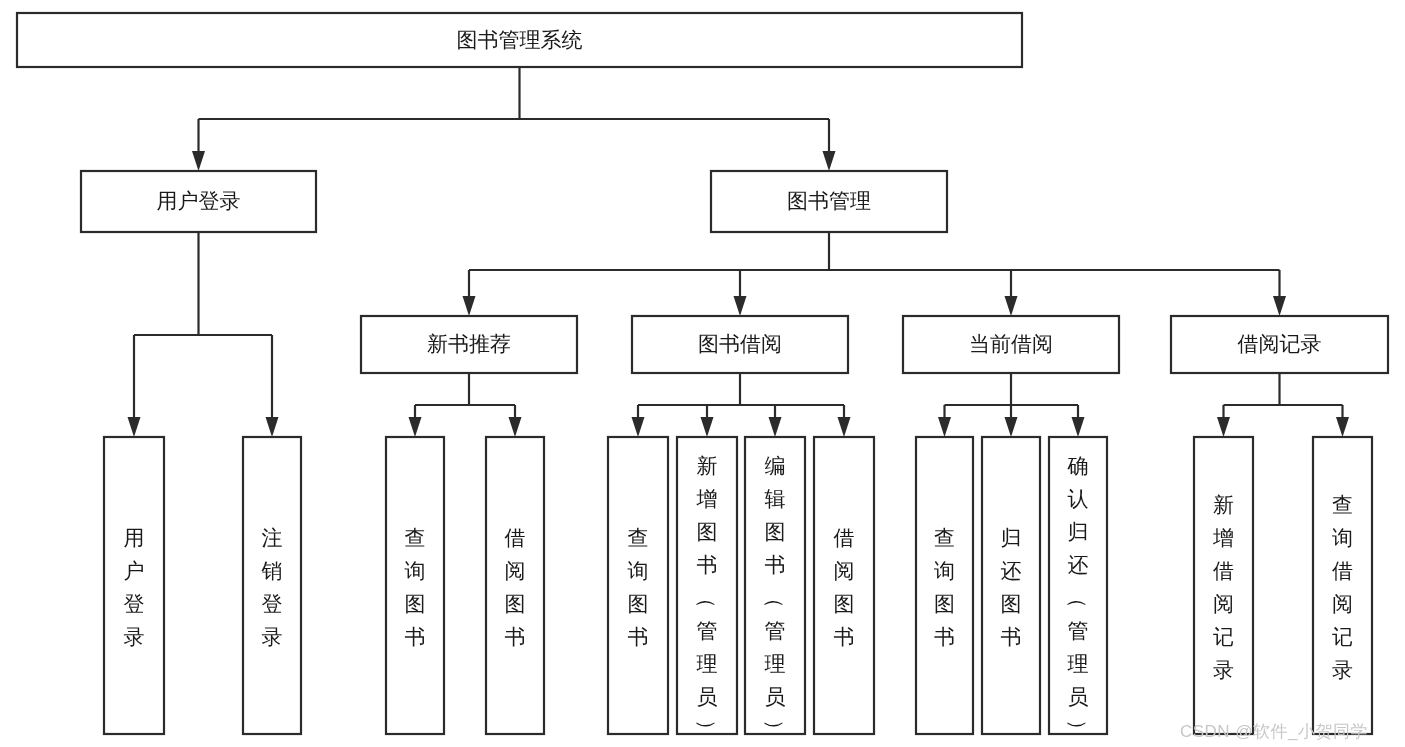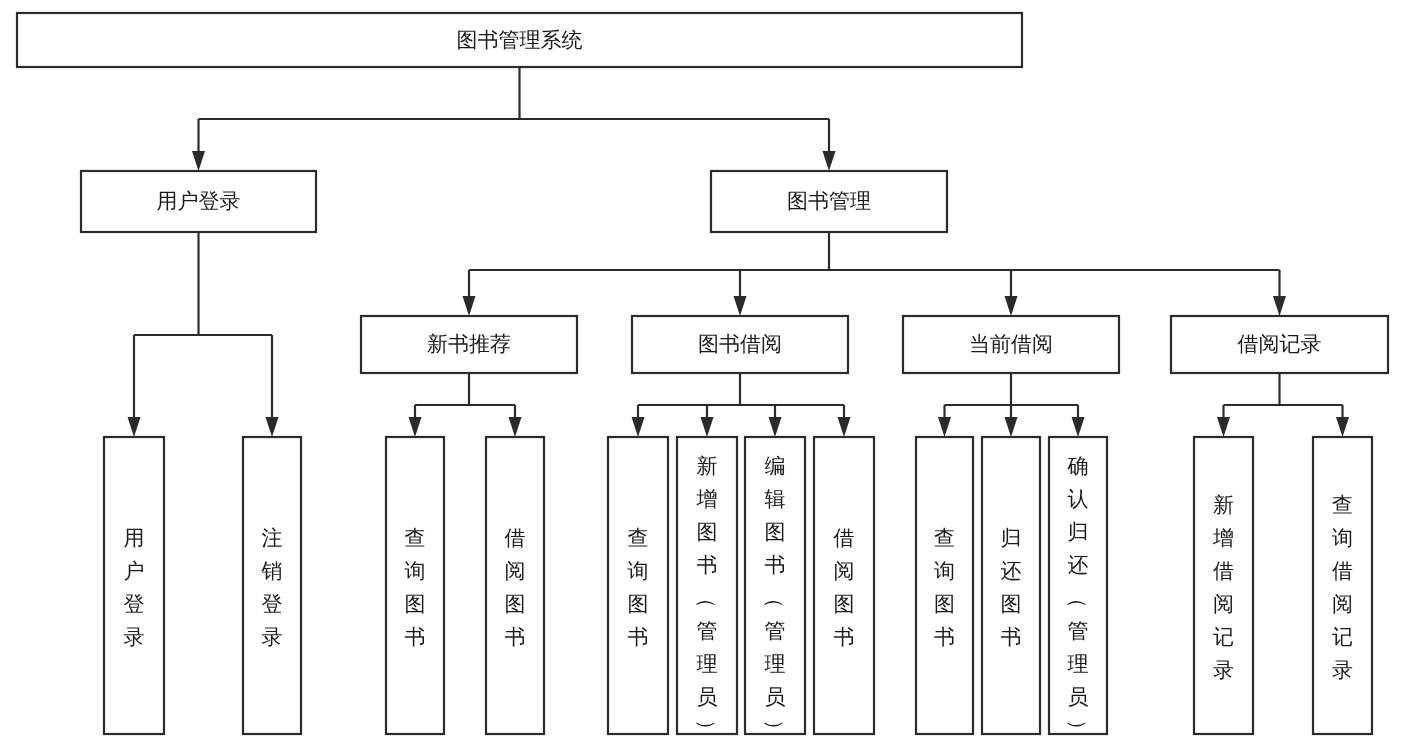--- a/index.html
+++ b/index.html
@@ -299,13 +299,14 @@
             <text x="1342.5" y="512.24" class="node-label-vertical">查</text>
             <text x="1342.5" y="545.24" class="node-label-vertical">询</text>
             <text x="1342.5" y="578.24" class="node-label-vertical">借</text>
             <text x="1342.5" y="611.24" class="node-label-vertical">阅</text>
             <text x="1342.5" y="644.24" class="node-label-vertical">记</text>
             <text x="1342.5" y="677.24" class="node-label-vertical">录</text>
           </g>
         </g>
       </g>
   </svg>
+  <div class="watermark">CSDN @软件_小贺同学</div>
 </div>
 
 </body></html>

